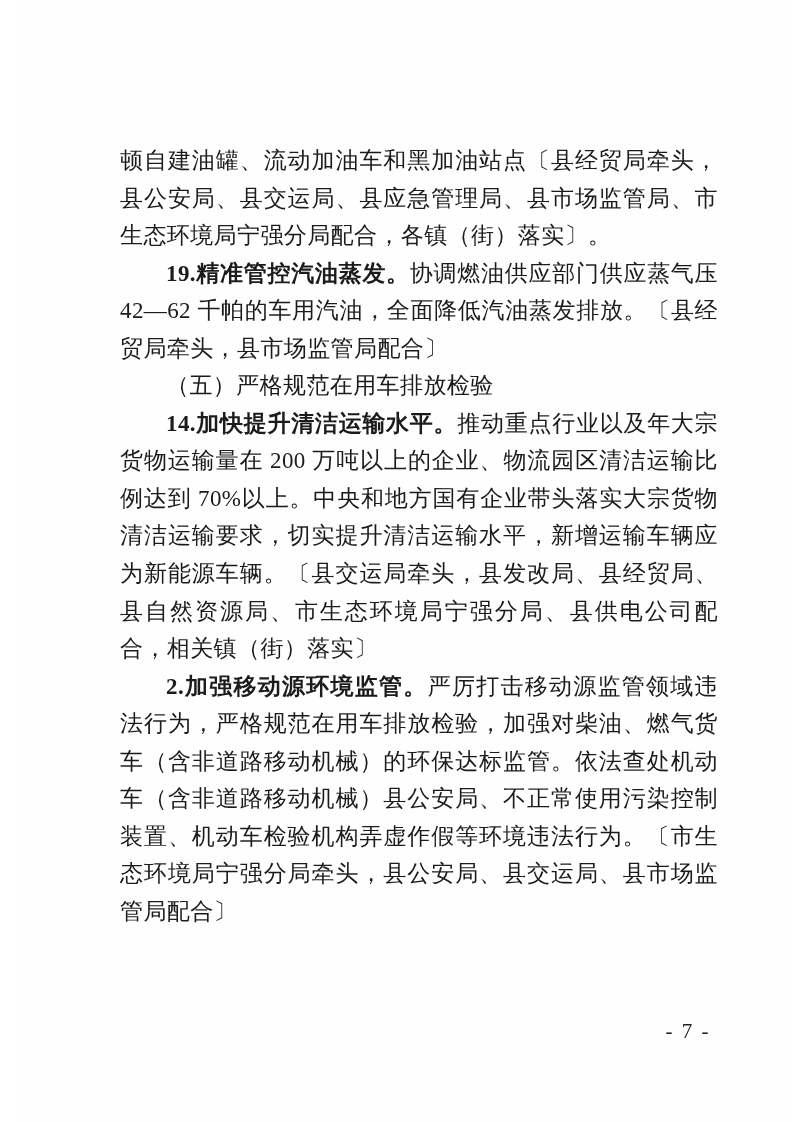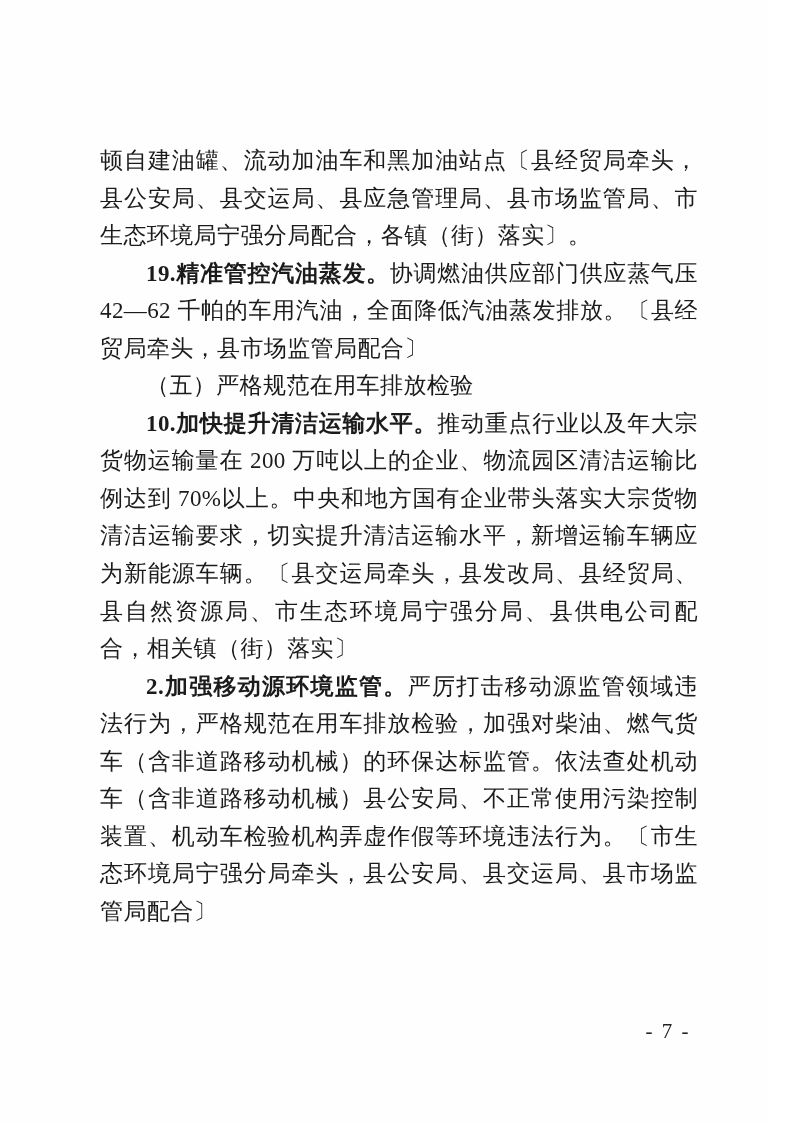--- a/index.html
+++ b/index.html
@@ -8,20 +8,21 @@
     background: #ffffff;
   }
   .page {
     position: relative;
     width: 768px;
     height: 1122px;
     background: #fefefe;
     overflow: hidden;
     font-family: "Liberation Serif", serif;
     color: #1b1b1b;
+    margin-left: 20px;
   }
   .content {
     position: absolute;
     left: 100px;
     top: 142px;
     width: 598px;
     font-size: 23px;
     line-height: 37.55px;
     text-align: justify;
     text-justify: inter-ideograph;
@@ -54,21 +55,21 @@
 <div class="page">
 
   <div class="content">
 
     <p><span>顿自建油罐、流动加油车和黑加油站点〔县经贸局牵头，县公安局、县交运局、县应急管理局、县市场监管局、市生态环境局宁强分局配合，各镇（街）落实〕。</span></p>
 
     <p class="indent"><span class="lead">19.精准管控汽油蒸发。</span><span>协调燃油供应部门供应蒸气压 42—62 千帕的车用汽油，全面降低汽油蒸发排放。〔县经贸局牵头，县市场监管局配合〕</span></p>
 
     <p class="indent"><span>（五）严格规范在用车排放检验</span></p>
 
-    <p class="indent"><span class="lead">10.加快提升清洁运输水平。</span><span>推动重点行业以及年大宗货物运输量在 200 万吨以上的企业、物流园区清洁运输比例达到 70%以上。中央和地方国有企业带头落实大宗货物清洁运输要求，切实提升清洁运输水平，新增运输车辆应为新能源车辆。〔县交运局牵头，县发改局、县经贸局、县自然资源局、市生态环境局宁强分局、县供电公司配合，相关镇（街）落实〕</span></p>
+    <p class="indent"><span class="lead">14.加快提升清洁运输水平。</span><span>推动重点行业以及年大宗货物运输量在 200 万吨以上的企业、物流园区清洁运输比例达到 70%以上。中央和地方国有企业带头落实大宗货物清洁运输要求，切实提升清洁运输水平，新增运输车辆应为新能源车辆。〔县交运局牵头，县发改局、县经贸局、县自然资源局、市生态环境局宁强分局、县供电公司配合，相关镇（街）落实〕</span></p>
 
     <p class="indent"><span class="lead">2.加强移动源环境监管。</span><span>严厉打击移动源监管领域违法行为，严格规范在用车排放检验，加强对柴油、燃气货车（含非道路移动机械）的环保达标监管。依法查处机动车（含非道路移动机械）县公安局、不正常使用污染控制装置、机动车检验机构弄虚作假等环境违法行为。〔市生态环境局宁强分局牵头，县公安局、县交运局、县市场监管局配合〕</span></p>
 
 
   </div>
 
   <div class="footer-pagenum">- 7 -</div>
 
 </div>
 

